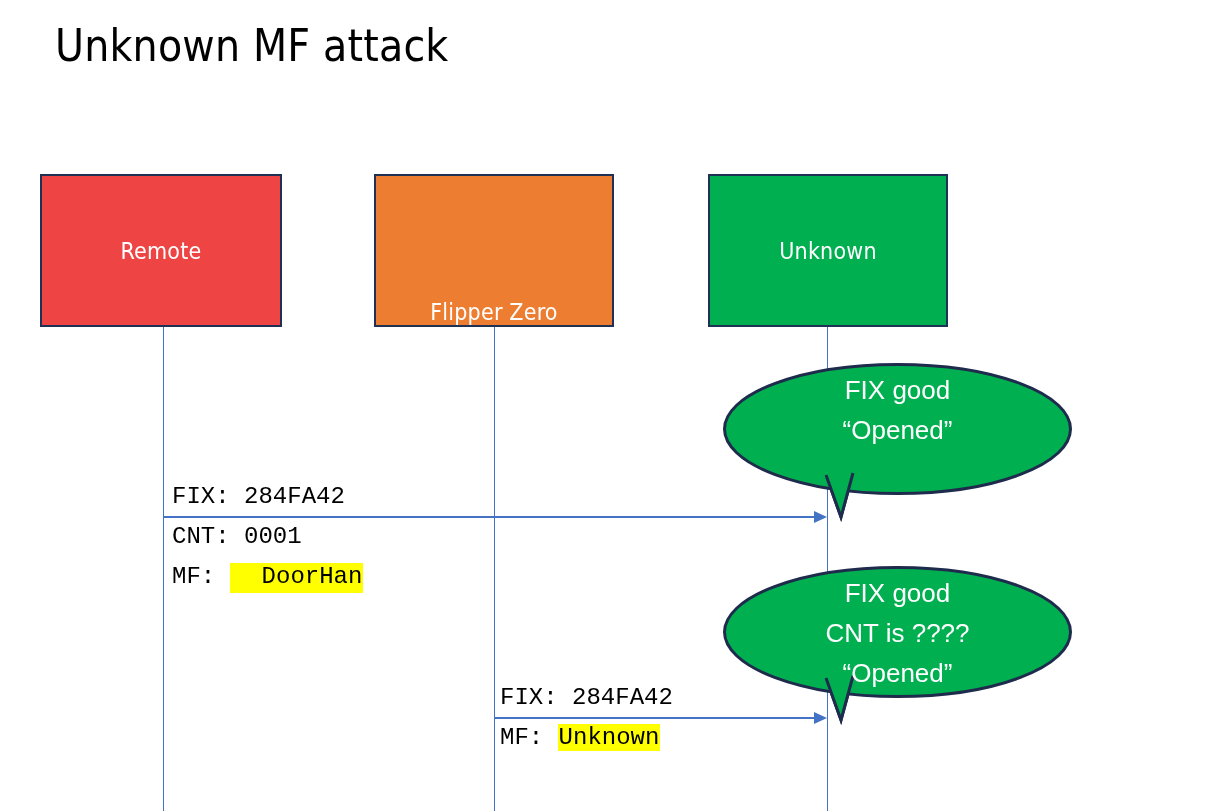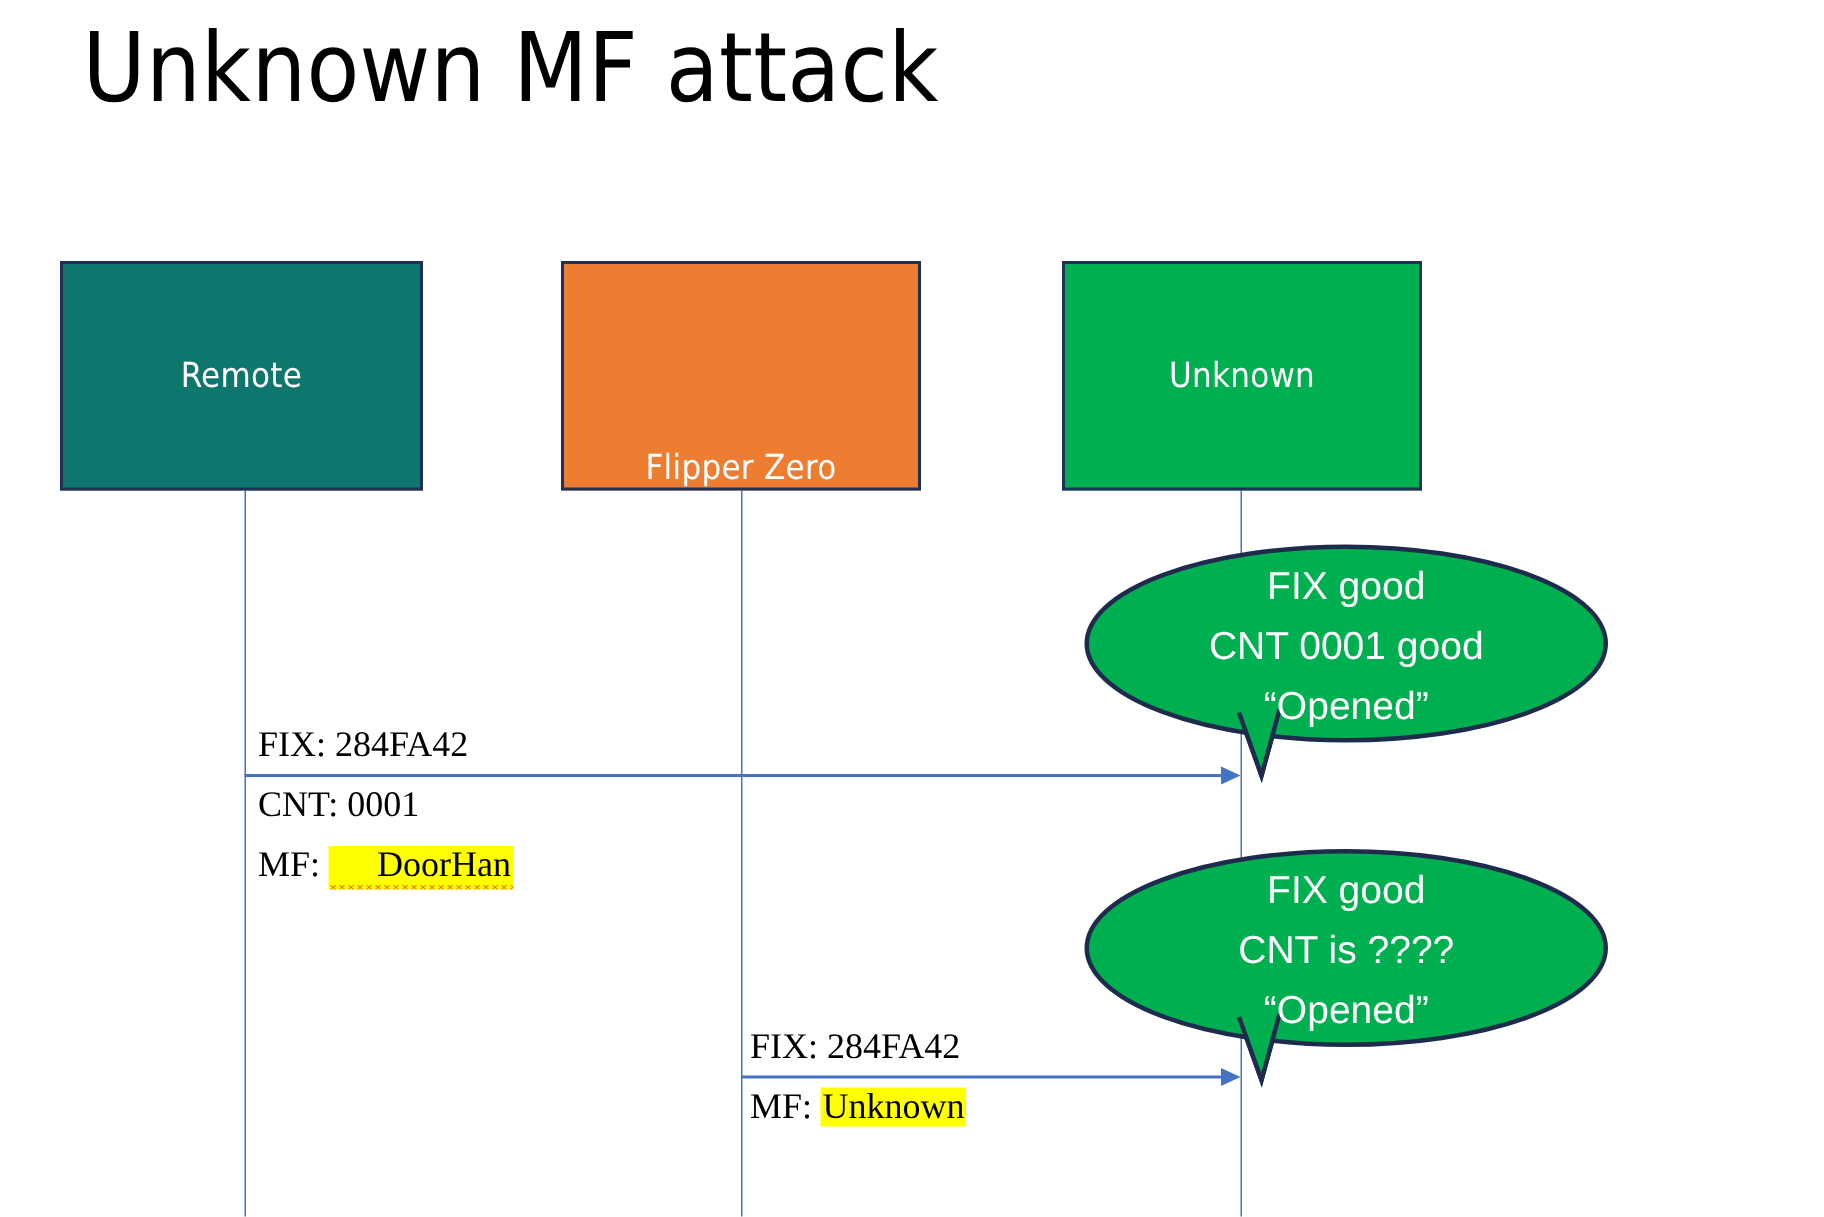--- a/index.html
+++ b/index.html
@@ -16,21 +16,21 @@
     color: #000000;
   }
 
   
   #slide-title {
     position: absolute;
     left: 55px;
     top: 8px;
     font-family: "DejaVu Sans Condensed", "DejaVu Sans", sans-serif;
     font-weight: 300;
-    font-size: 64px;
+    font-size: 44px;
     line-height: 76px;
     letter-spacing: 0.2px;
     color: #000000;
     white-space: nowrap;
   }
 
   
   .lifeline {
     position: absolute;
     width: 1px;
@@ -77,21 +77,21 @@
     border-left: 13px solid #4472C4;
   }
 
   
   .msg-text {
     position: absolute;
     font-size: 24px;
     line-height: 40px;
     color: #000000;
     white-space: nowrap;
-    font-family: Liberation Serif, serif;
+    font-family: Liberation Mono, monospace;
     font-weight: 400;
   }
   .msg-text .line { display: block; }
   .hl {
     background: #FFFF00;
     padding: 0 1px;
   }
   .sq {
     text-decoration: none;
     background-repeat: repeat-x;
@@ -131,21 +131,21 @@
 </style>
 </head>
 <body>
 
 <div id="slide-title">Unknown MF attack</div>
 
 <div class="lifeline" style="left:163px; top:327px; height:484px;"></div>
 <div class="lifeline" style="left:494px; top:327px; height:484px;"></div>
 <div class="lifeline" style="left:827px; top:327px; height:484px;"></div>
 
-<div class="actor-box" style="left:40px; top:174px; width:242px; height:153px; background:#0f766e;">
+<div class="actor-box" style="left:40px; top:174px; width:242px; height:153px; background:#ef4444;">
   <span class="actor-label">Remote</span>
 </div>
 
 <div class="actor-box" style="left:374px; top:174px; width:240px; height:153px; background:#ED7D31;align-items:flex-end;">
   <span class="actor-label">Flipper Zero</span>
 </div>
 
 <div class="actor-box" style="left:708px; top:174px; width:240px; height:153px; background:#00B050;">
   <span class="actor-label">Unknown</span>
 </div>
@@ -182,21 +182,20 @@
 </div>
 
 <div class="callout" style="left:723px; top:363px; width:349px; height:157px;">
   <svg width="349" height="157" viewBox="0 0 349 157">
     <path d="M 103 112 L 118 154 L 130 110 Z" fill="#00B050" stroke="#1F2B4D" stroke-width="3" stroke-linejoin="miter"></path>
     <ellipse cx="174.5" cy="66" rx="173" ry="64.5" fill="#00B050" stroke="#1F2B4D" stroke-width="3"></ellipse>
     <path d="M 103 112 L 118 154 L 130 110" fill="#00B050" stroke="#1F2B4D" stroke-width="3" stroke-linejoin="miter"></path>
   </svg>
   <div class="callout-text" style="padding-top:7px;">
     <span class="line">FIX good</span>
-    <span class="line">CNT 0001 good</span>
     <span class="line">“Opened”</span>
   </div>
 </div>
 
 <div class="callout" style="left:723px; top:566px; width:349px; height:157px;">
   <svg width="349" height="157" viewBox="0 0 349 157">
     <path d="M 103 112 L 118 154 L 130 110 Z" fill="#00B050" stroke="#1F2B4D" stroke-width="3" stroke-linejoin="miter"></path>
     <ellipse cx="174.5" cy="66" rx="173" ry="64.5" fill="#00B050" stroke="#1F2B4D" stroke-width="3"></ellipse>
     <path d="M 103 112 L 118 154 L 130 110" fill="#00B050" stroke="#1F2B4D" stroke-width="3" stroke-linejoin="miter"></path>
   </svg>

